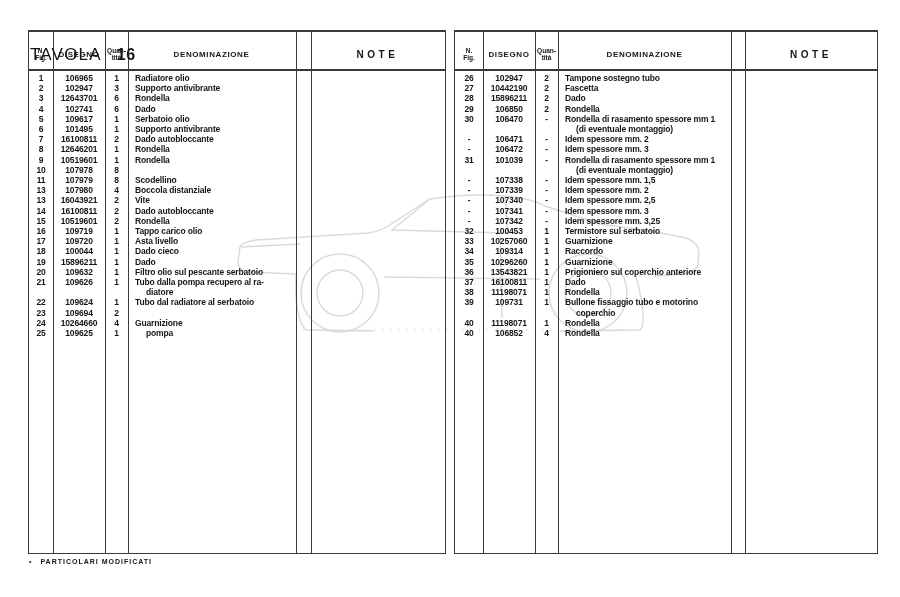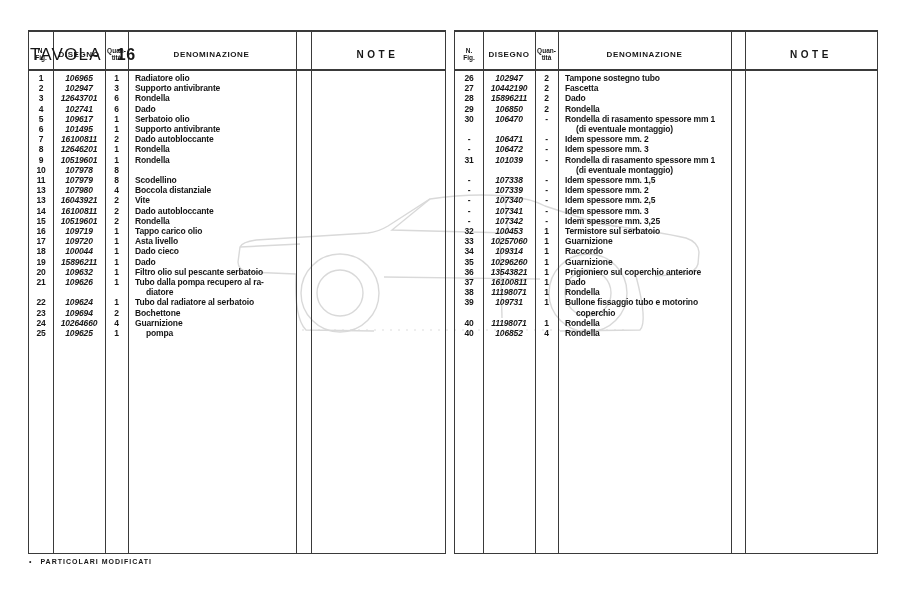--- a/index.html
+++ b/index.html
@@ -45,21 +45,21 @@
     position:absolute;left:0;right:0;top:32px;bottom:0;
     padding-top:9px;overflow:hidden;
   }
   .prow{display:grid;align-items:start;}
   #tableL .prow{grid-template-columns:24px 52px 23px 1fr;}
   #tableR .prow{grid-template-columns:28px 52px 23px 1fr;}
   .prow div{
     font-size:8.5px;font-weight:bold;line-height:10.2px;letter-spacing:-0.15px;
   }
   .c-fig{text-align:center;}
-  .c-dis{text-align:center;font-style:italic;}
+  .c-dis{text-align:center;}
   .c-qty{text-align:center;}
   .c-den{padding-left:7px;white-space:nowrap;}
   .den-cont{padding-left:11px;}
 
   .footnote{
     position:absolute;left:29px;top:558px;z-index:2;
     display:flex;align-items:center;gap:9px;
   }
   .footnote .mark{font-size:7px;line-height:7px;}
   .footnote .ftext{font-size:7px;font-weight:bold;letter-spacing:1px;}
@@ -283,23 +283,20 @@
         <div class="c-dis">109624</div>
         <div class="c-qty">1</div>
         <div class="c-den">
           <div class="den-first">Tubo dal radiatore al serbatoio</div>
         </div>
       </div>
       <div class="prow">
         <div class="c-fig">23</div>
         <div class="c-dis">109694</div>
         <div class="c-qty">2</div>
-        <div class="c-den">
-          <div class="den-first">Bochettone</div>
-        </div>
       </div>
       <div class="prow">
         <div class="c-fig">24</div>
         <div class="c-dis">10264660</div>
         <div class="c-qty">4</div>
         <div class="c-den">
           <div class="den-first">Guarnizione</div>
         </div>
       </div>
       <div class="prow">

